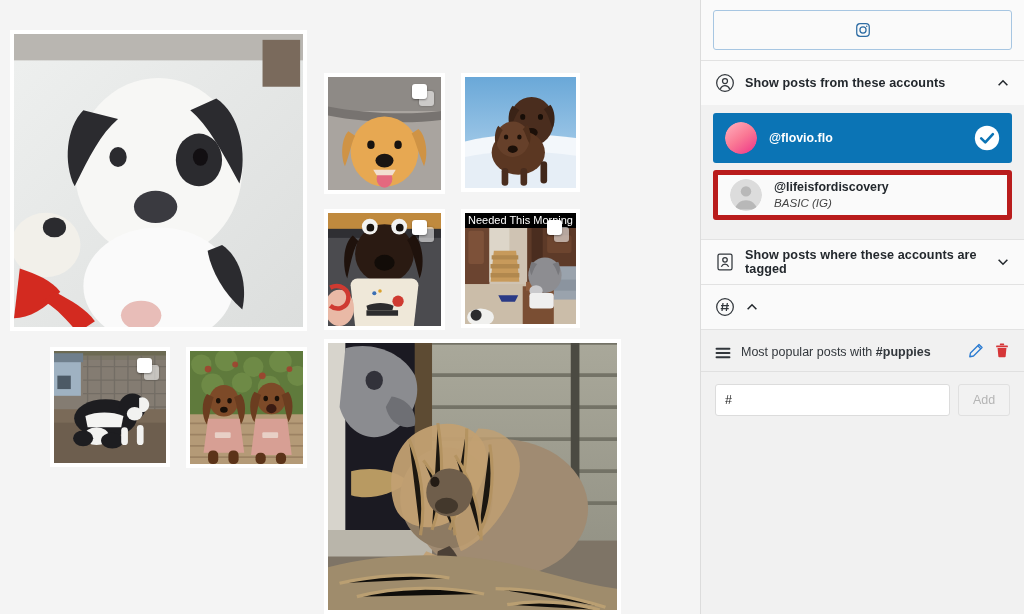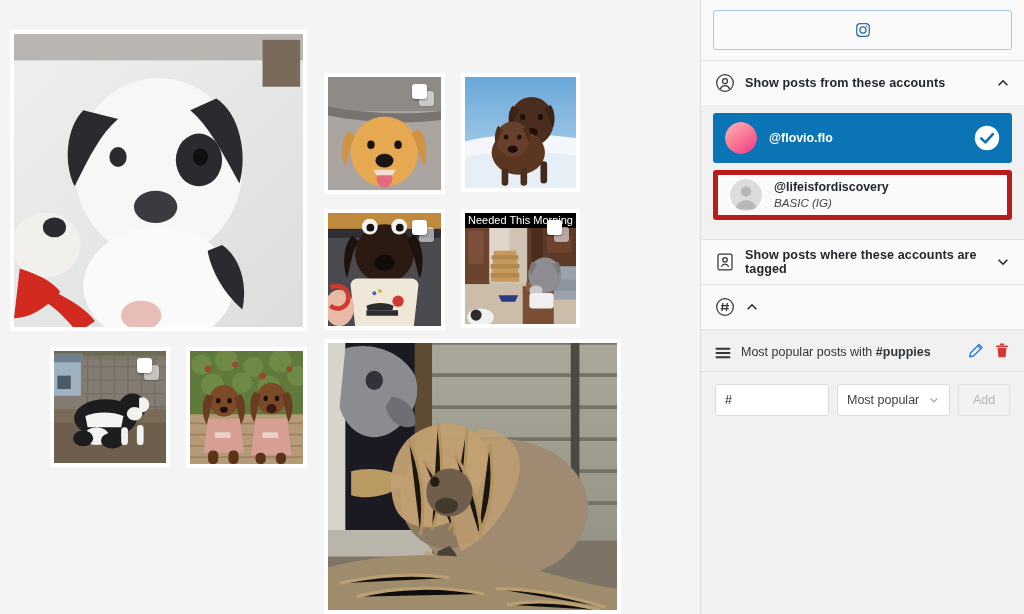--- a/index.html
+++ b/index.html
@@ -609,27 +609,19 @@
           <svg class="row-action" viewBox="0 0 18 18" fill="#d63638">
             <rect x="2.4" y="3.3" width="13.2" height="2.1" rx=".6"></rect>
             <rect x="6.6" y="1.1" width="4.8" height="2" rx=".6"></rect>
             <path d="M4 6.3h10l-.9 9.4a1 1 0 0 1-1 .9H5.9a1 1 0 0 1-1-.9z"></path>
           </svg>
         </span>
       </div>
 
       <div class="hashtag-form">
         <input class="ht-input" type="text" placeholder="#" style="">
-        <div class="ht-select">
-          <span class="sel-val">Most popular</span>
-          <span>
-            <svg class="sel-chev" viewBox="0 0 16 16" fill="none" stroke="#9aa0a6" stroke-width="1.6">
-              <path d="M3.4 5.8 8 10.4l4.6-4.6"></path>
-            </svg>
-          </span>
-        </div>
         <button class="add-btn">Add</button>
       </div>
 
     </div>
 
   </div>
 </div>
 
 </body></html>

